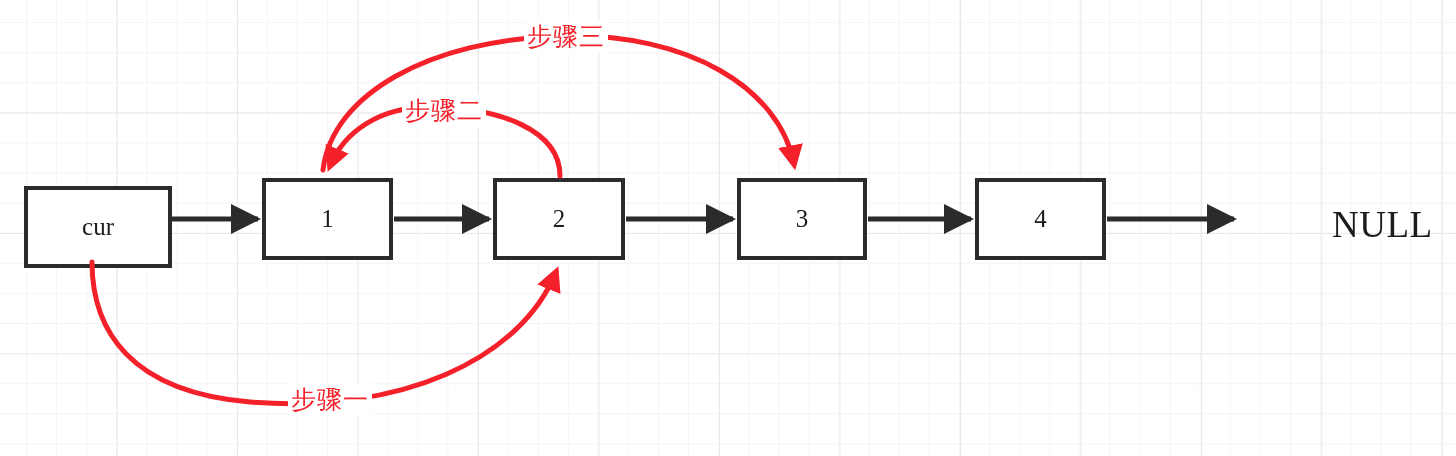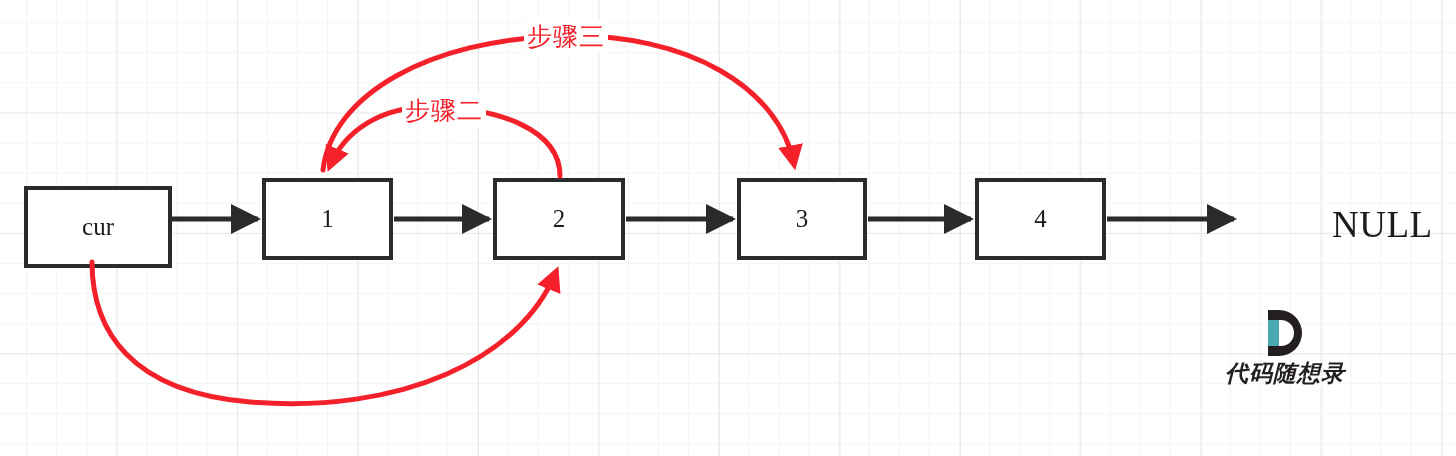--- a/index.html
+++ b/index.html
@@ -168,26 +168,19 @@
   </div>
 
   <div class="null-label" style="left:1332px; top:203px;">NULL</div>
 
   <svg class="layer red-layer" viewBox="0 0 1456 456">
     <path d="M 92,262 C 92,330 130,392 250,402 C 400,414 520,360 556,272" fill="none" stroke="#f4212b" stroke-width="5" stroke-linecap="round" marker-end="url(#redArrow)"></path>
     <path d="M 560,176 C 560,130 500,108 432,107 C 380,106 344,132 330,166" fill="none" stroke="#f4212b" stroke-width="5" stroke-linecap="round" marker-end="url(#redArrow)"></path>
     <path d="M 323,170 C 332,94 430,40 560,36 C 690,32 780,90 794,164" fill="none" stroke="#f4212b" stroke-width="5" stroke-linecap="round" marker-end="url(#redArrow)"></path>
   </svg>
 
+  <div class="step-label" style="left:288px; top:383px;">步骤一</div>
   <div class="step-label" style="left:524px; top:20px;">步骤三</div>
   <div class="step-label" style="left:402px; top:94px;">步骤二</div>
 
-  <div id="watermark">
-    <div class="wm-logo">
-      <div class="wm-d-outer"></div>
-      <div class="wm-d-inner"></div>
-      <div class="wm-d-bar"></div>
-    </div>
-    <div class="wm-text">代码随想录</div>
-  </div>
 
 
 </div>
 
 </body></html>

